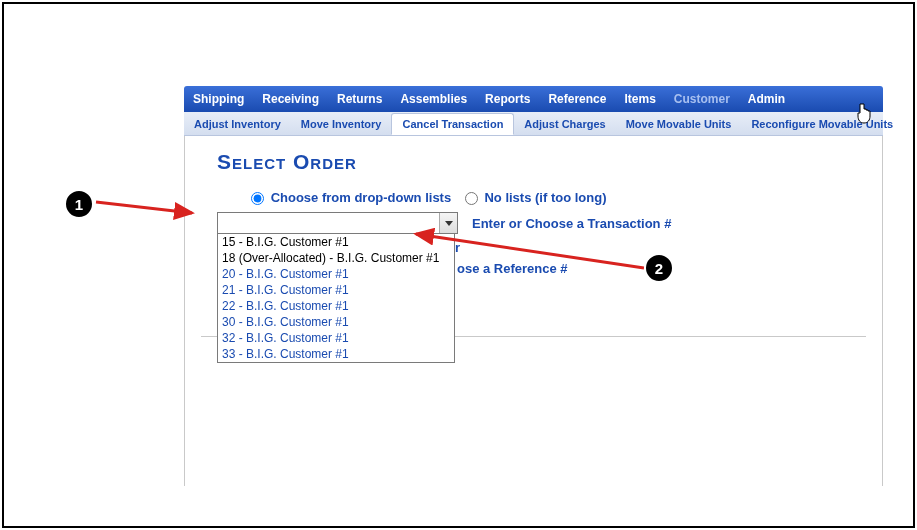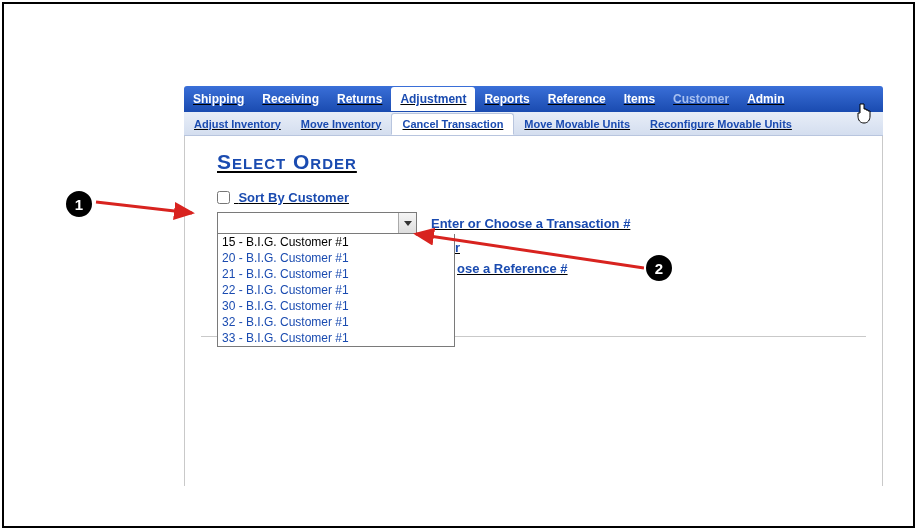--- a/index.html
+++ b/index.html
@@ -1,18 +1,18 @@
 <!DOCTYPE html>
 <html><head>
   <meta charset="utf-8">
   <style>
     * { box-sizing: border-box; margin: 0; padding: 0; }
     body { font-family: Verdana, Arial, sans-serif; background: #fff; width: 917px; height: 530px; position: relative; }
     .frame { border: 2px solid #000; position: absolute; top: 2px; left: 2px; right: 2px; bottom: 2px; padding: 0; }
-    .content-area { position: absolute; top: 82px; left: 180px; right: 30px; text-decoration: underline; }
+    .content-area { position: absolute; top: 82px; left: 180px; right: 30px; }
     
     
     .main-nav {
       background: linear-gradient(to bottom, #3a6fd8 0%, #1a4bb0 100%);
       border-radius: 3px 3px 0 0;
       display: flex;
       height: 26px;
       align-items: center;
       overflow: hidden;
     }
@@ -61,21 +61,21 @@
     
     .radio-row { margin-left: 50px; }
     .radio-row label { color: #1a4bb0; font-weight: bold; font-size: 13px; margin-right: 10px; cursor: pointer; }
     .radio-row input[type=radio] { vertical-align: middle; margin-right: 3px; cursor: pointer; }
     
     .check-row { margin: 14px 0 6px 16px; }
     .check-row input[type=checkbox] { vertical-align: middle; margin-right: 4px; cursor: pointer; }
     .check-row .cblabel { color: #1a4bb0; font-weight: bold; font-size: 13px; }
     
     .form-row { margin: 6px 0 0 16px; display: flex; align-items: center; }
-    .dropdown-wrap { position: relative; width: 200px; }
+    .dropdown-wrap { position: relative; width: 241px; }
     .dd-input {
       width: 100%; height: 22px; border: 1px solid #7a7a7a;
       font-size: 12px; padding: 2px 20px 2px 4px; background: #fff;
     }
     .dd-btn {
       position: absolute; right: 1px; top: 1px; width: 18px; height: 20px;
       background: linear-gradient(to bottom, #f5f5f5, #ddd);
       border-left: 1px solid #aaa; cursor: pointer;
       display: flex; align-items: center; justify-content: center;
     }
@@ -118,52 +118,60 @@
 </head>
 <body>
 
 <div class="frame">
   <div class="content-area">
 
     <div class="main-nav">
       <div class="nav-item">Shipping</div>
       <div class="nav-item">Receiving</div>
       <div class="nav-item">Returns</div>
-      <div class="nav-item active">Adjustment</div>
+      <div class="nav-item">Assemblies</div>
       <div class="nav-item">Reports</div>
       <div class="nav-item">Reference</div>
       <div class="nav-item">Items</div>
       <div class="nav-item dim">Customer</div>
       <div class="nav-item">Admin</div>
 
     </div>
 
     <div class="sub-nav">
       <div class="snav-item">Adjust Inventory</div>
       <div class="snav-item">Move Inventory</div>
       <div class="snav-item active">Cancel Transaction</div>
+      <div class="snav-item">Adjust Charges</div>
       <div class="snav-item">Move Movable Units</div>
       <div class="snav-item">Reconfigure Movable Units</div>
     </div>
 
     <div class="page-body">
       <div class="page-title">Select Order</div>
 
-
-      <div class="check-row">
-        <input type="checkbox" style="">
-        <span class="cblabel">Sort By Customer</span>
+      <div class="radio-row">
+        <label>
+          <input type="radio" name="listmode" checked="" style="">
+          <span>Choose from drop-down lists</span>
+        </label>
+        <label>
+          <input type="radio" name="listmode" style="">
+          <span>No lists (if too long)</span>
+        </label>
       </div>
+
 
       <div class="form-row">
         <div class="dropdown-wrap">
           <input type="text" class="dd-input" value="" style="">
           <div class="dd-btn"></div>
           <div class="dd-list">
             <div class="dd-item plain">15 - B.I.G. Customer #1</div>
+            <div class="dd-item plain">18 (Over-Allocated) - B.I.G. Customer #1</div>
             <div class="dd-item">20 - B.I.G. Customer #1</div>
             <div class="dd-item">21 - B.I.G. Customer #1</div>
             <div class="dd-item">22 - B.I.G. Customer #1</div>
             <div class="dd-item">30 - B.I.G. Customer #1</div>
             <div class="dd-item">32 - B.I.G. Customer #1</div>
             <div class="dd-item">33 - B.I.G. Customer #1</div>
           </div>
         </div>
         <div class="form-label">Enter or Choose a Transaction #</div>
       </div>

